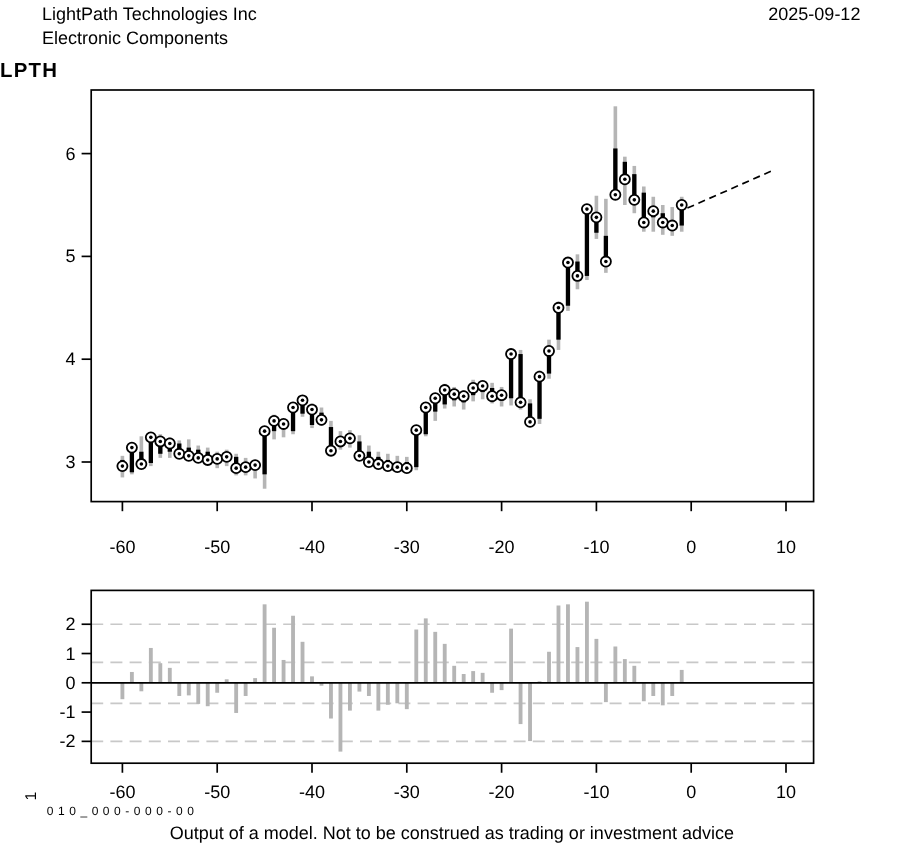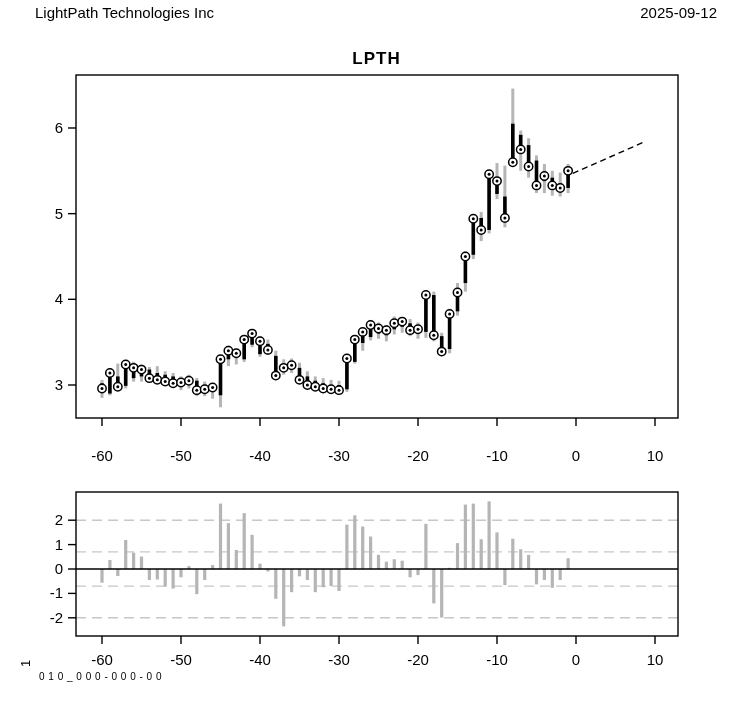--- a/index.html
+++ b/index.html
@@ -1,34 +1,35 @@
 <!DOCTYPE html>
 <html><head>
 <meta charset="utf-8">
 <style>
   html,body{margin:0;padding:0;background:#fff;}
   .page{position:relative;width:753px;height:708px;background:#fff;overflow:hidden;
         font-family:"Liberation Sans",sans-serif;color:#000;}
   .hdr-left{position:absolute;left:35px;top:3px;font-size:15px;line-height:20px;}
   .hdr-right{position:absolute;right:36px;top:3px;font-size:15px;line-height:20px;text-align:left;}
-  .title{position:absolute;left:0;top:49px;width:753px;text-align:center;
+  .title{position:absolute;left:0;top:49px;width:753px;
          font-size:17px;font-weight:bold;letter-spacing:1px;}
   .panel-label{position:absolute;left:22px;top:656px;font-size:13px;
                transform:rotate(-90deg);transform-origin:center;}
   .model-code{position:absolute;left:39px;top:671px;font-size:10px;letter-spacing:0.5px;white-space:pre;}
   .disclaimer{position:absolute;left:0;top:686px;width:753px;text-align:center;font-size:15px;}
   svg{position:absolute;left:0;top:0;}
 </style>
 </head>
 <body>
 
 <div class="page">
 
   <div class="hdr-left">
     <div>LightPath Technologies Inc</div>
+    <div>Electronic Components</div>
   </div>
 
   <div class="hdr-right">
     <div>2025-09-12</div>
   </div>
 
   <div class="title">LPTH</div>
 
   <svg id="chart-svg" width="753" height="708" viewBox="0 0 753 708">
       <g>
@@ -400,14 +401,15 @@
         <text x="497" y="665" text-anchor="middle" font-size="15" fill="#000000">-10</text>
         <line x1="576" y1="636" x2="576" y2="644" stroke="#000000" stroke-width="1.4"></line>
         <text x="576" y="665" text-anchor="middle" font-size="15" fill="#000000">0</text>
         <line x1="655" y1="636" x2="655" y2="644" stroke="#000000" stroke-width="1.4"></line>
         <text x="655" y="665" text-anchor="middle" font-size="15" fill="#000000">10</text>
       </g>
     </svg>
 
   <div class="panel-label">1</div>
   <div class="model-code">0 1 0 _ 0 0 0 - 0 0 0 - 0 0</div>
+  <div class="disclaimer">Output of a model. Not to be construed as trading or investment advice</div>
 
 </div>
 
 </body></html>

